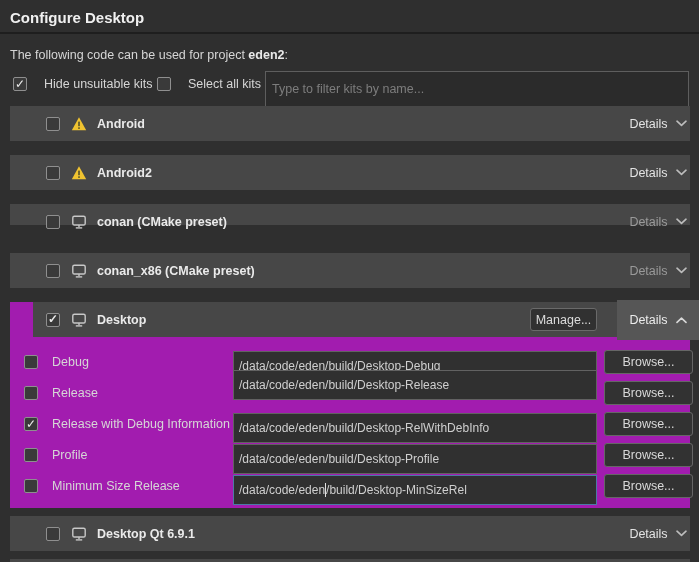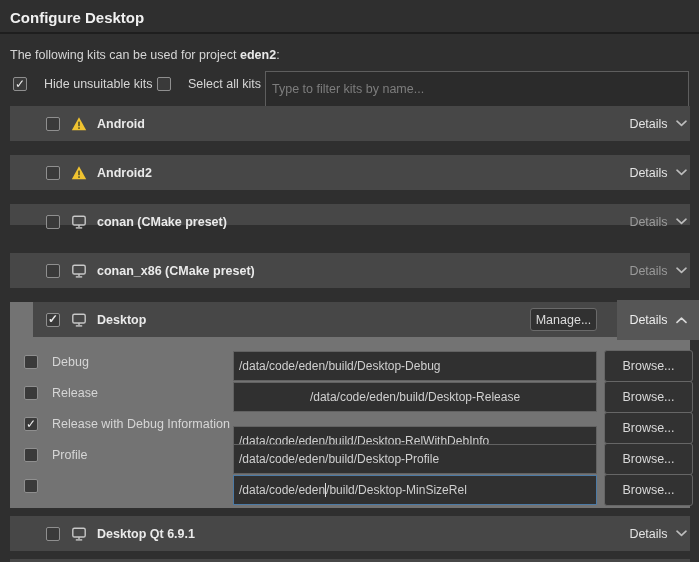--- a/index.html
+++ b/index.html
@@ -30,21 +30,21 @@
     background:#2b2b2b;border:1px solid #5e5e5e;color:#cfcfcf;
     font-family:"Liberation Sans", sans-serif;font-size:12.5px;padding:0 6px;outline:none;
   }
   .filter-input::placeholder{color:#7d7d7d;}
   
   .kit-panel{left:10px;width:680px;background:#474747;}
   .kit-header{
     height:35px;display:flex;align-items:center;padding-left:13px;gap:10px;
     font-size:12.5px;font-weight:bold;color:#eaeaea;position:relative;margin-left:23px;
   }
-  .kit-panel.expanded{background:#737373;}
+  .kit-panel.expanded{background:#a21caf;}
   .kit-panel.expanded .kit-header{background:#474747;}
   .kit-icon{width:17px;height:16px;display:inline-flex;align-items:center;justify-content:center;flex:0 0 auto;}
   .details-zone{
     position:absolute;top:0;right:-9px;width:82px;height:35px;
     display:flex;align-items:center;justify-content:center;gap:8px;
     font-size:12.5px;font-weight:normal;color:#e3e3e3;cursor:default;
   }
   .details-zone.dim{color:#9a9a9a;}
   .details-zone.active{background:#565656;top:-2px;height:40px;color:#eceb e9;}
   .details-zone.active{color:#ececec;}
@@ -60,21 +60,21 @@
   .bc-input{
     position:absolute;left:223px;width:364px;height:30px;box-sizing:border-box;
     background:#303030;border:1px solid #626262;color:#cfcfcf;
     font-family:"Liberation Sans", sans-serif;font-size:12px;padding:12px 5px;outline:none;
   }
   .bc-input.focused-field{
     border:1px solid #4c7aa5;display:flex;align-items:center;white-space:pre;overflow:hidden;
   }
   .caret{display:inline-block;width:1px;height:14px;background:#e0e0e0;}
   .browse-btn{
-    position:absolute;left:594px;width:89px;height:32px;box-sizing:border-box;
+    position:absolute;left:594px;width:89px;height:24px;box-sizing:border-box;
     background:#323232;border:1px solid #666666;border-radius:3px;
     display:flex;align-items:center;justify-content:center;
     font-size:12.5px;color:#d8d8d8;
   }
   .bottom-sliver{left:10px;top:559px;width:680px;height:3px;background:#474747;}
 </style>
 </head>
 <body>
 
 <svg width="0" height="0" style="position:absolute">
@@ -94,21 +94,21 @@
     </g>
     <g id="icon-chevron-up" fill="none" stroke="#d8d8d8" stroke-width="1.6" stroke-linecap="round" stroke-linejoin="round">
       <path d="M1 5.4 L5.5 1.2 L10 5.4"></path>
     </g>
   </defs>
 </svg>
 
 <div class="abs page-title">Configure Desktop</div>
 <div class="abs title-divider"></div>
 
-<div class="abs intro"><span>The following kits can be used for project </span><b>eden2</b><span>:</span></div>
+<div class="abs intro"><span>The following code can be used for project </span><b>eden2</b><span>:</span></div>
 
 <div class="abs cb-row" style="left:13px;top:77px;">
   <span class="cb checked"></span>
   <span>Hide unsuitable kits</span>
 </div>
 <div class="abs cb-row" style="left:157px;top:77px;">
   <span class="cb"></span>
   <span>Select all kits</span>
 </div>
 
@@ -213,45 +213,46 @@
       </span>
       <input class="bc-input" style="top: 49px;" value="/data/code/eden/build/Desktop-Debug">
       <button class="browse-btn" style="top:48px;">Browse...</button>
     </div>
 
     <div>
       <span class="bc-label" style="top:80px;">
         <span class="cb"></span>
         <span>Release</span>
       </span>
-      <input class="bc-input" style="top: 80px; text-align: center;" value="/data/code/eden/build/Desktop-Release">
+      <input class="bc-input" style="top: 68px;" value="/data/code/eden/build/Desktop-Release">
       <button class="browse-btn" style="top:79px;">Browse...</button>
     </div>
 
     <div>
       <span class="bc-label" style="top:111px;">
         <span class="cb checked"></span>
         <span>Release with Debug Information</span>
       </span>
-      <input class="bc-input" style="top: 124px;" value="/data/code/eden/build/Desktop-RelWithDebInfo">
+      <input class="bc-input" style="top: 111px;" value="/data/code/eden/build/Desktop-RelWithDebInfo">
       <button class="browse-btn" style="top:110px;">Browse...</button>
     </div>
 
     <div>
       <span class="bc-label" style="top:142px;">
         <span class="cb"></span>
         <span>Profile</span>
       </span>
       <input class="bc-input" style="top: 142px;" value="/data/code/eden/build/Desktop-Profile">
       <button class="browse-btn" style="top:141px;">Browse...</button>
     </div>
 
     <div>
       <span class="bc-label" style="top:173px;">
         <span class="cb"></span>
+        <span>Minimum Size Release</span>
       </span>
       <div class="bc-input focused-field" style="top:173px;"><span>/data/code/eden</span><span class="caret"></span><span>/build/Desktop-MinSizeRel</span></div>
       <button class="browse-btn" style="top:172px;">Browse...</button>
     </div>
 
   </div>
 </div>
 
 <div class="abs kit-panel" style="top:516px;height:35px;">
   <div class="kit-header">

